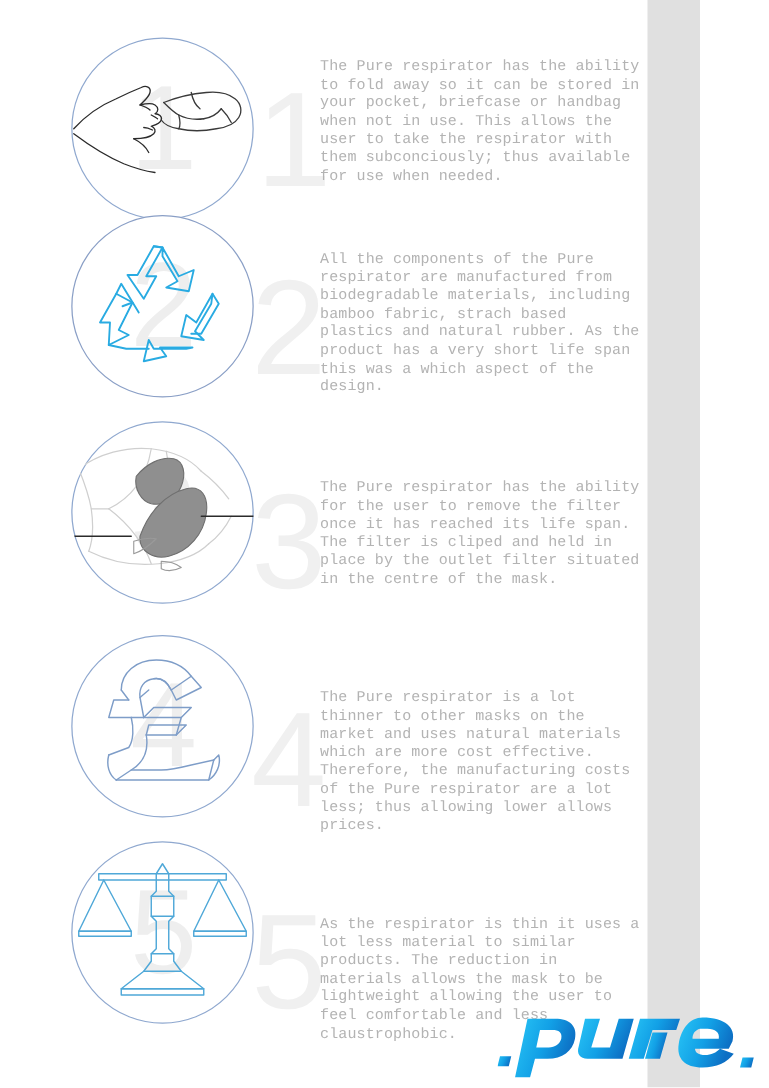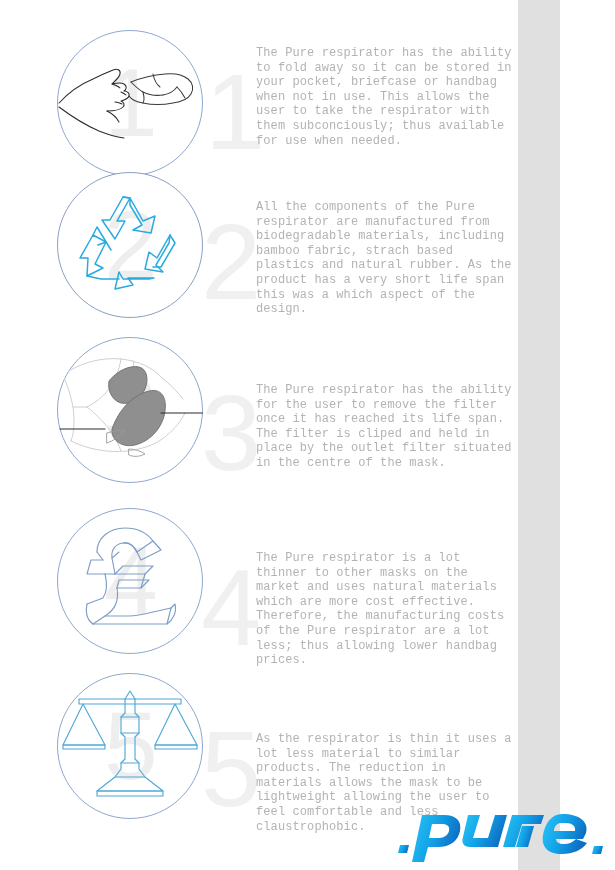--- a/index.html
+++ b/index.html
@@ -260,21 +260,21 @@
             <path d="M88 66 L96 58 L66 58 L58 66"></path>
             <path d="M84 80 L92 72 L62 72 L60 80"></path>
             <path d="M55 50 L62 44"></path>
             <path d="M66 35 C72 34 77 38 80 44"></path>
             <path d="M48 66 L58 66"></path>
           </g>
         </svg>
       </div>
     </div>
     <div class="big-num">4</div>
-    <div class="para">The Pure respirator  is a lot thinner to other masks on the market and uses natural materials which are more cost effective. Therefore, the manufacturing costs of the Pure respirator are a lot less; thus allowing lower handbag prices.</div>
+    <div class="para">The Pure respirator  is a lot thinner to other masks on the market and uses natural materials which are more cost effective. Therefore, the manufacturing costs of the Pure respirator are a lot less; thus allowing lower allows prices.</div>
   </div>
 
   <div class="row row-4">
     <div class="medallion">
       <div class="ring"></div>
       <div class="ghost-num">5</div>
       <div class="art">
         <svg viewBox="0 0 146 146" xmlns="http://www.w3.org/2000/svg">
           <g fill="none" stroke="#4fa8d8" stroke-width="1.15" stroke-linejoin="round" stroke-linecap="round">
 

